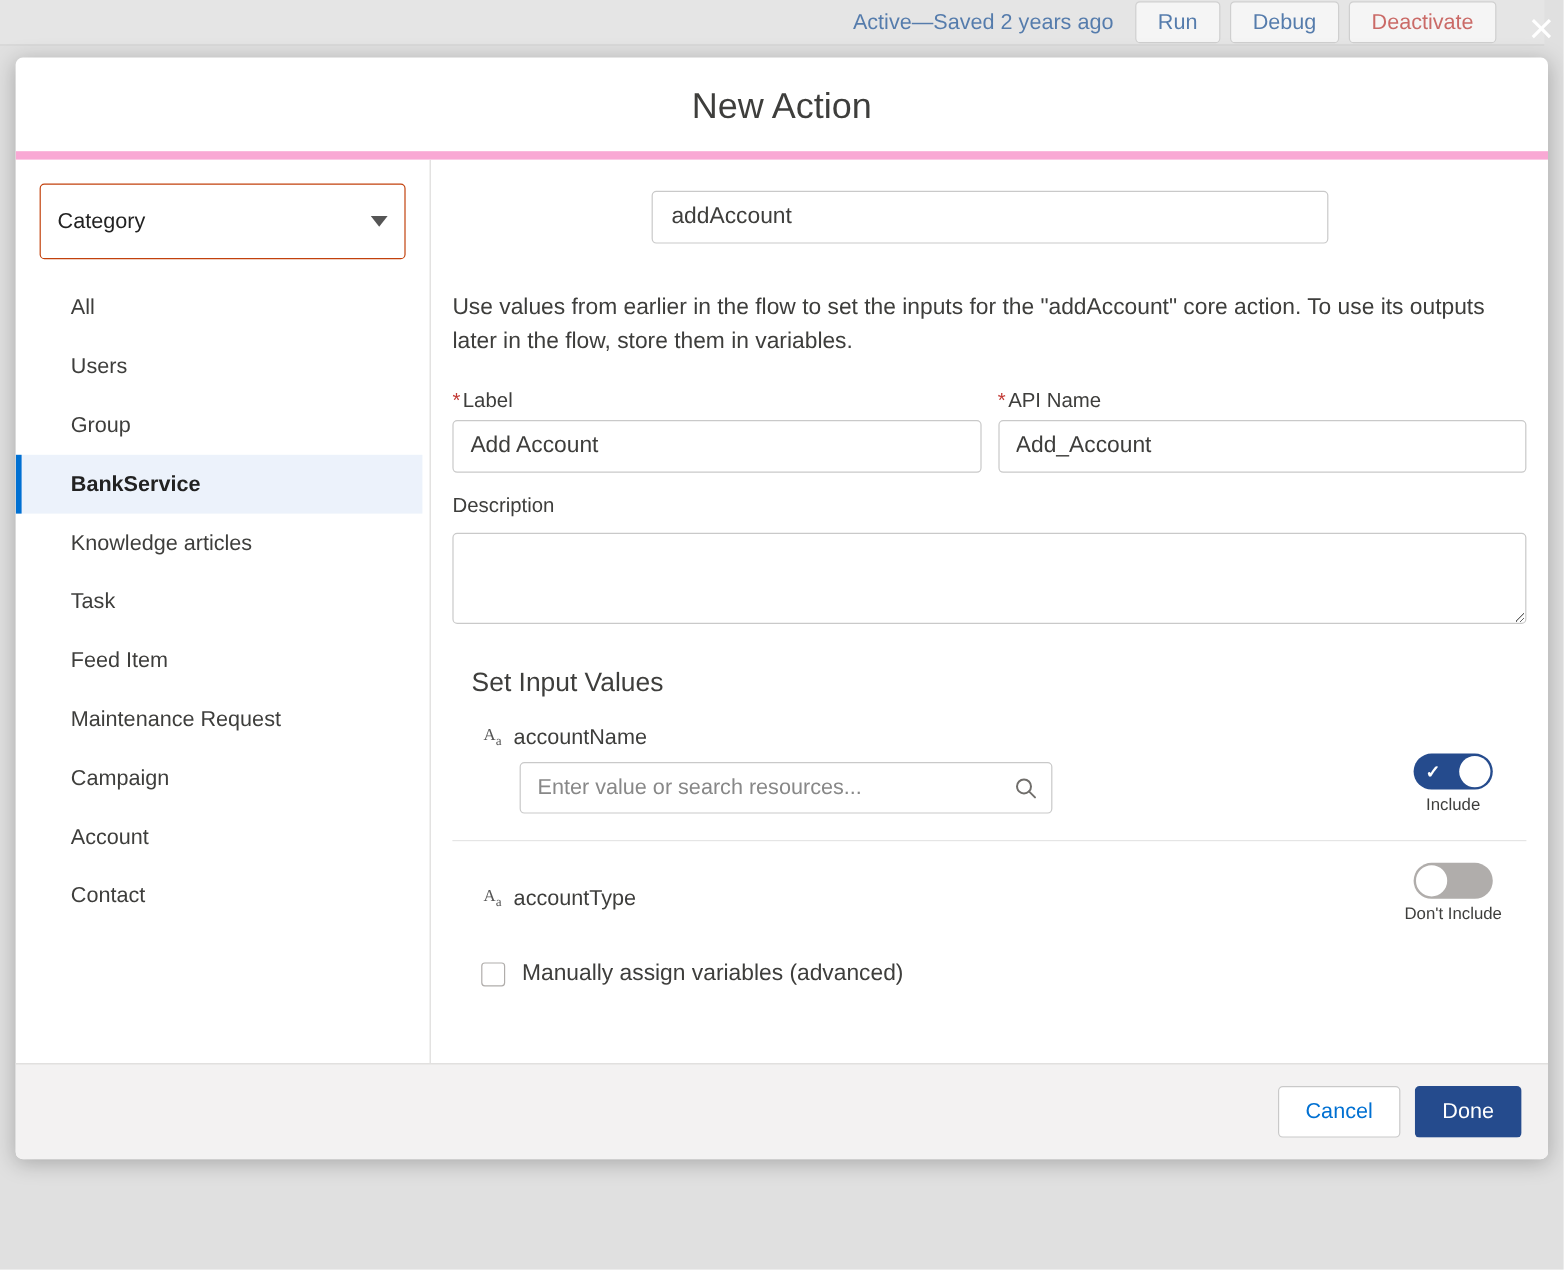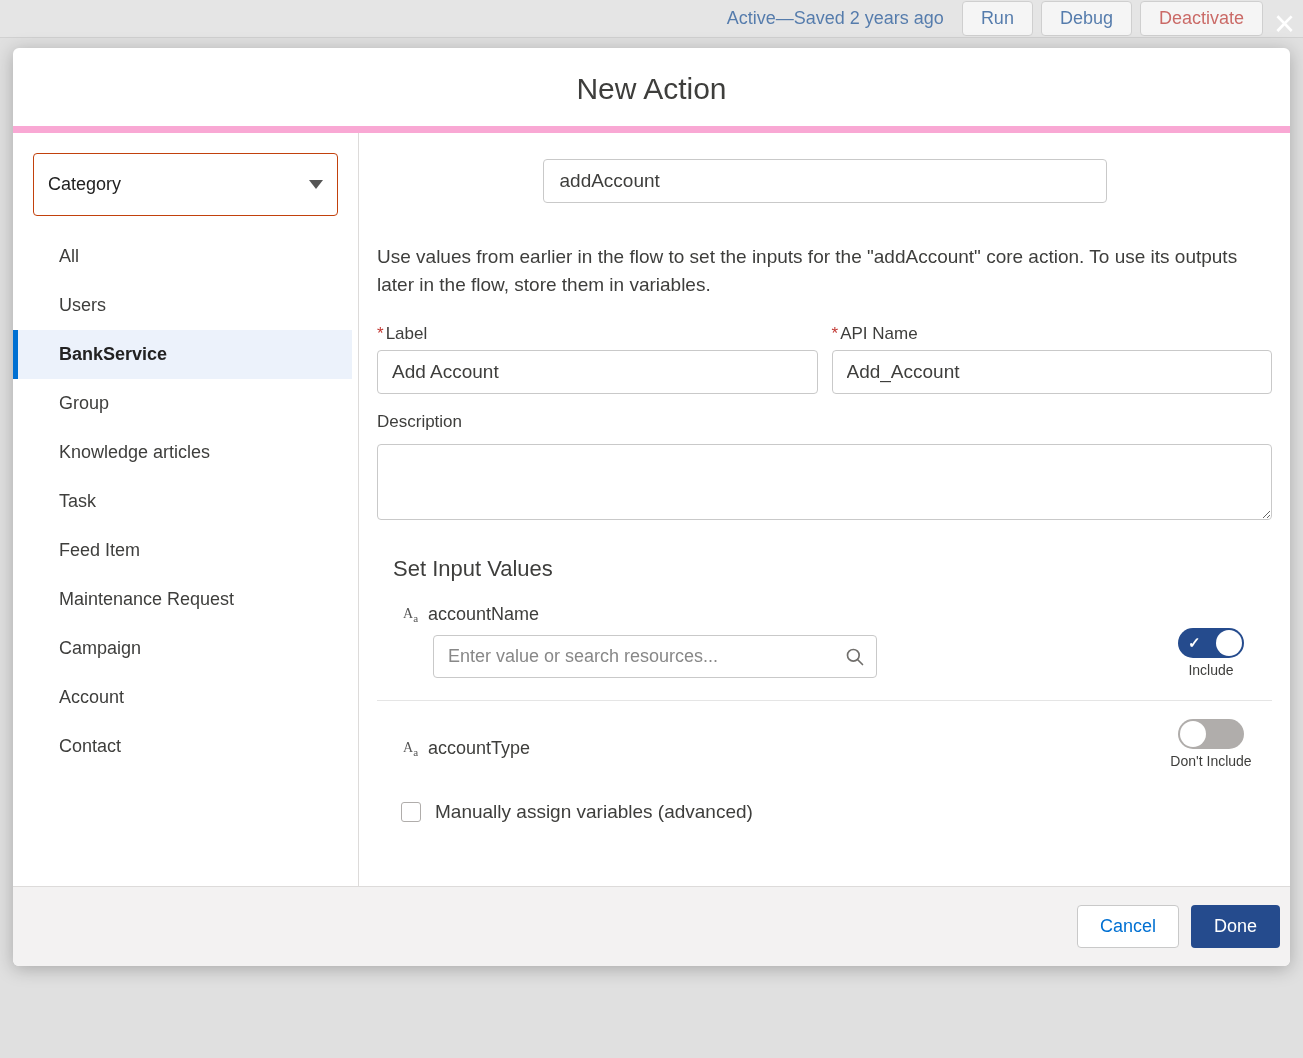--- a/index.html
+++ b/index.html
@@ -7,21 +7,21 @@
   body {
     font-family: -apple-system, BlinkMacSystemFont, "Segoe UI", "Helvetica Neue", Arial, sans-serif;
     background: #e0e0e0;
     color: #222;
     position: relative;
     overflow: hidden;
   }
   
   .backdrop {
     position: absolute;
-    top: 0; left: 0; right: 0;
+    top: 0; left: 0; right: 16px;
     height: 38px;
     display: flex;
     justify-content: flex-end;
     align-items: center;
     padding-right: 40px;
     gap: 8px;
     font-size: 18px;
     background: #e8e8e8;
     border-bottom: 1px solid #ccc;
     opacity: 0.7;
@@ -306,21 +306,21 @@
     border-radius: 3px;
     background: #fff;
     cursor: pointer;
   }
   .checkbox-label { font-size: 19px; color: #3e3e3c; }
 
   
   .footer {
     border-top: 1px solid #dddbda;
     background: #f3f2f2;
-    padding: 18px 10px;
+    padding: 18px 22px;
     display: flex;
     justify-content: flex-end;
     gap: 12px;
   }
   .btn {
     padding: 10px 22px;
     border-radius: 4px;
     font-size: 18px;
     cursor: pointer;
     border: 1px solid transparent;
@@ -357,22 +357,22 @@
       <div class="sidebar-top">
         <div class="filter-select">
           <span>Category</span>
           <span class="caret"></span>
         </div>
       </div>
       <div class="sidebar-list-wrap">
         <div class="sidebar-list" id="sidebar-list">
             <div class="sidebar-item">All</div>
             <div class="sidebar-item">Users</div>
+            <div class="sidebar-item">Group</div>
             <div class="sidebar-item selected">BankService</div>
-            <div class="sidebar-item">Group</div>
             <div class="sidebar-item">Knowledge articles</div>
             <div class="sidebar-item">Task</div>
             <div class="sidebar-item">Feed Item</div>
             <div class="sidebar-item">Maintenance Request</div>
             <div class="sidebar-item">Campaign</div>
             <div class="sidebar-item">Account</div>
             <div class="sidebar-item">Contact</div>
           </div>
       </div>
     </div>

